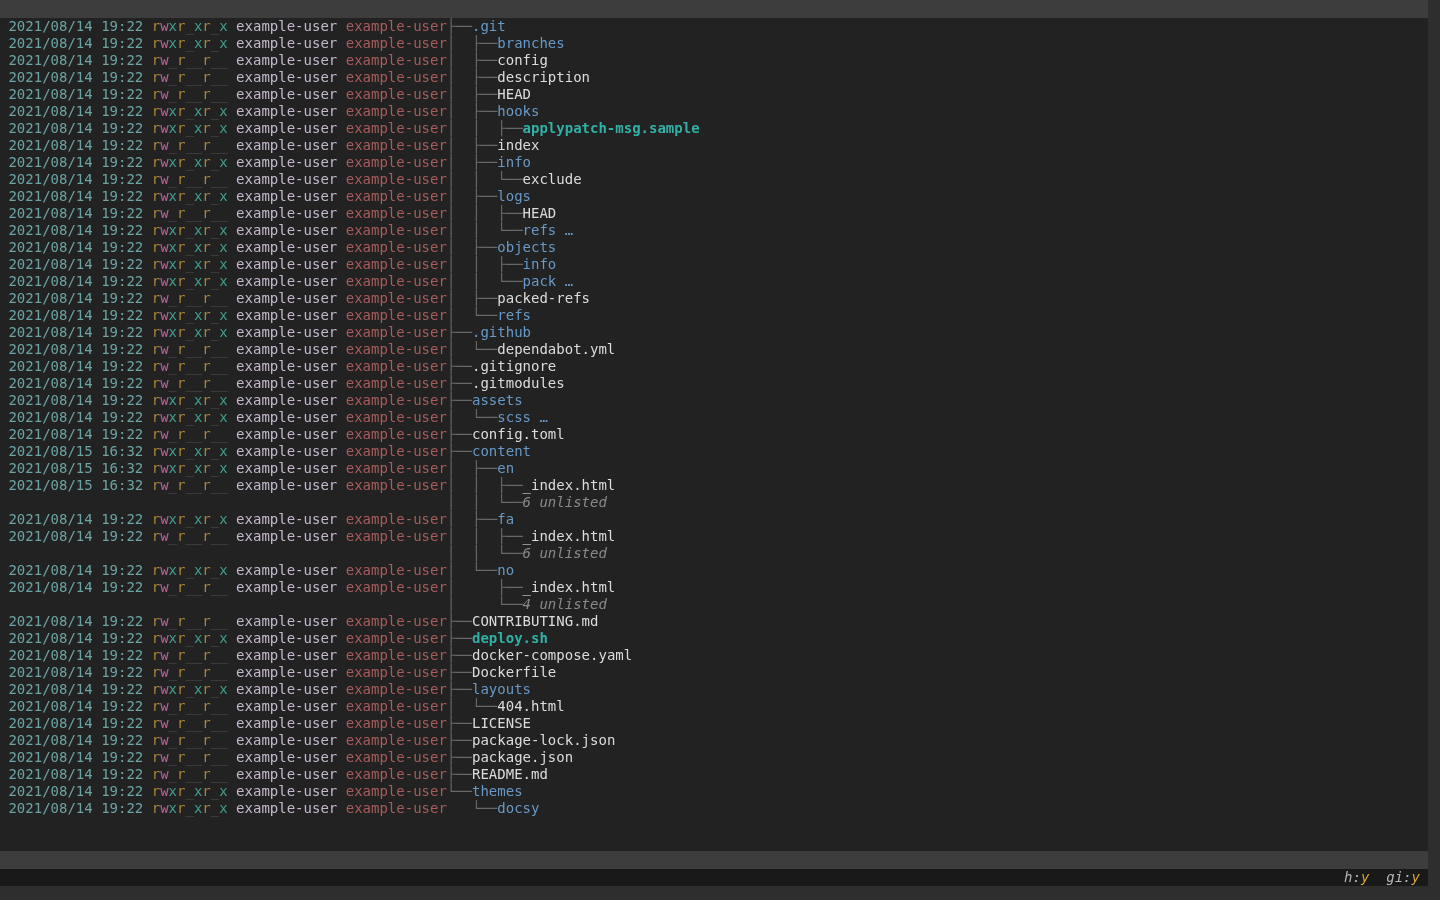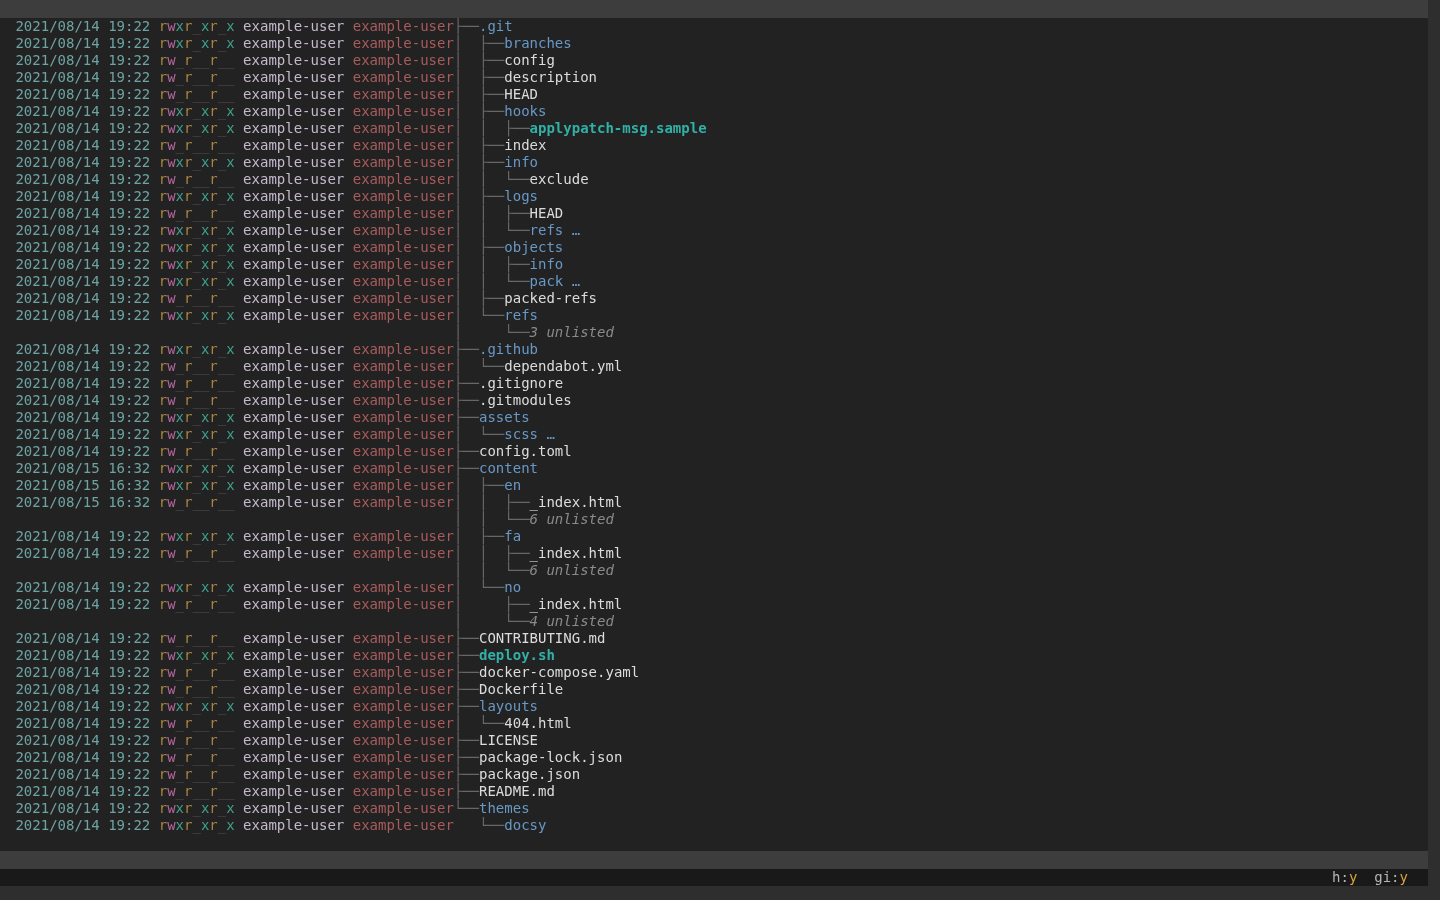--- a/index.html
+++ b/index.html
@@ -13,21 +13,21 @@
     position:absolute;left:0;top:0;width:1428px;height:18px;
     background:var(--bar_bg,#3d3d3d);color:var(--path,#7e9dbd);
     line-height:18px;padding-left:6px;box-sizing:border-box;
     white-space:pre;overflow:hidden;
   }
   .main{
     position:absolute;left:0;top:18px;width:1428px;height:833px;
     background:var(--app_bg,#222222);overflow:hidden;
   }
   .row{white-space:pre;line-height:17px;height:17px;overflow:hidden;}
-  .meta{display:inline-block;width:53ch;white-space:pre;vertical-align:top;margin-left:7px;}
+  .meta{display:inline-block;width:53ch;white-space:pre;vertical-align:top;}
   .c-date{color:var(--date,#6da3a3);}
   .c-pr{color:var(--perm_r,#aa8540);}
   .c-pw{color:var(--perm_w,#b4669c);}
   .c-px{color:var(--perm_x,#3fa08c);}
   .c-pu{color:var(--perm_dash,#4e4e4e);}
   .c-owner{color:var(--owner,#c4b8cc);}
   .c-group{color:var(--group,#a85c5c);}
   .c-tree{color:var(--tree_line,#6b6b6b);}
   .c-dir{color:var(--dir,#6898c6);}
   .c-file{color:var(--file,#dcdcdc);}
@@ -37,21 +37,21 @@
     position:absolute;left:0;top:851px;width:1428px;height:18px;
     background:var(--bar_bg,#3d3d3d);color:var(--status_text,#cfcfcf);
     line-height:18px;padding-left:10px;box-sizing:border-box;white-space:pre;overflow:hidden;
   }
   .c-key{color:var(--key,#d9a33d);}
   .c-sclabel{color:var(--shortcut_label,#b5b5b5);}
   .inputbar{
     position:absolute;left:0;top:869px;width:1428px;height:17px;
     background:var(--input_bg,#191919);line-height:17px;white-space:pre;overflow:hidden;
   }
-  .shortcuts{position:absolute;right:20px;top:0;height:17px;line-height:17px;white-space:pre;}
+  .shortcuts{position:absolute;right:8px;top:0;height:17px;line-height:17px;white-space:pre;font-style:italic;}
 </style>
 </head>
 <body>
 
 <div id="screen">
 
   <div class="topbar">
     
   </div>
 
@@ -67,21 +67,20 @@
       <div class="row"><span class="meta"> <span class="c-date">2021/08/14 19:22</span> <span><span class="c-pr">r</span><span class="c-pw">w</span><span class="c-px">x</span><span class="c-pr">r</span><span class="c-pu">_</span><span class="c-px">x</span><span class="c-pr">r</span><span class="c-pu">_</span><span class="c-px">x</span></span> <span class="c-owner">example-user</span> <span class="c-group">example-user</span></span><span class="c-tree">│  ├──</span><span class="c-dir">info</span></div>
       <div class="row"><span class="meta"> <span class="c-date">2021/08/14 19:22</span> <span><span class="c-pr">r</span><span class="c-pw">w</span><span class="c-pu">_</span><span class="c-pr">r</span><span class="c-pu">_</span><span class="c-pu">_</span><span class="c-pr">r</span><span class="c-pu">_</span><span class="c-pu">_</span></span> <span class="c-owner">example-user</span> <span class="c-group">example-user</span></span><span class="c-tree">│  │  └──</span><span class="c-file">exclude</span></div>
       <div class="row"><span class="meta"> <span class="c-date">2021/08/14 19:22</span> <span><span class="c-pr">r</span><span class="c-pw">w</span><span class="c-px">x</span><span class="c-pr">r</span><span class="c-pu">_</span><span class="c-px">x</span><span class="c-pr">r</span><span class="c-pu">_</span><span class="c-px">x</span></span> <span class="c-owner">example-user</span> <span class="c-group">example-user</span></span><span class="c-tree">│  ├──</span><span class="c-dir">logs</span></div>
       <div class="row"><span class="meta"> <span class="c-date">2021/08/14 19:22</span> <span><span class="c-pr">r</span><span class="c-pw">w</span><span class="c-pu">_</span><span class="c-pr">r</span><span class="c-pu">_</span><span class="c-pu">_</span><span class="c-pr">r</span><span class="c-pu">_</span><span class="c-pu">_</span></span> <span class="c-owner">example-user</span> <span class="c-group">example-user</span></span><span class="c-tree">│  │  ├──</span><span class="c-file">HEAD</span></div>
       <div class="row"><span class="meta"> <span class="c-date">2021/08/14 19:22</span> <span><span class="c-pr">r</span><span class="c-pw">w</span><span class="c-px">x</span><span class="c-pr">r</span><span class="c-pu">_</span><span class="c-px">x</span><span class="c-pr">r</span><span class="c-pu">_</span><span class="c-px">x</span></span> <span class="c-owner">example-user</span> <span class="c-group">example-user</span></span><span class="c-tree">│  │  └──</span><span class="c-dir">refs</span><span class="c-dir"> …</span></div>
       <div class="row"><span class="meta"> <span class="c-date">2021/08/14 19:22</span> <span><span class="c-pr">r</span><span class="c-pw">w</span><span class="c-px">x</span><span class="c-pr">r</span><span class="c-pu">_</span><span class="c-px">x</span><span class="c-pr">r</span><span class="c-pu">_</span><span class="c-px">x</span></span> <span class="c-owner">example-user</span> <span class="c-group">example-user</span></span><span class="c-tree">│  ├──</span><span class="c-dir">objects</span></div>
       <div class="row"><span class="meta"> <span class="c-date">2021/08/14 19:22</span> <span><span class="c-pr">r</span><span class="c-pw">w</span><span class="c-px">x</span><span class="c-pr">r</span><span class="c-pu">_</span><span class="c-px">x</span><span class="c-pr">r</span><span class="c-pu">_</span><span class="c-px">x</span></span> <span class="c-owner">example-user</span> <span class="c-group">example-user</span></span><span class="c-tree">│  │  ├──</span><span class="c-dir">info</span></div>
       <div class="row"><span class="meta"> <span class="c-date">2021/08/14 19:22</span> <span><span class="c-pr">r</span><span class="c-pw">w</span><span class="c-px">x</span><span class="c-pr">r</span><span class="c-pu">_</span><span class="c-px">x</span><span class="c-pr">r</span><span class="c-pu">_</span><span class="c-px">x</span></span> <span class="c-owner">example-user</span> <span class="c-group">example-user</span></span><span class="c-tree">│  │  └──</span><span class="c-dir">pack</span><span class="c-dir"> …</span></div>
       <div class="row"><span class="meta"> <span class="c-date">2021/08/14 19:22</span> <span><span class="c-pr">r</span><span class="c-pw">w</span><span class="c-pu">_</span><span class="c-pr">r</span><span class="c-pu">_</span><span class="c-pu">_</span><span class="c-pr">r</span><span class="c-pu">_</span><span class="c-pu">_</span></span> <span class="c-owner">example-user</span> <span class="c-group">example-user</span></span><span class="c-tree">│  ├──</span><span class="c-file">packed-refs</span></div>
       <div class="row"><span class="meta"> <span class="c-date">2021/08/14 19:22</span> <span><span class="c-pr">r</span><span class="c-pw">w</span><span class="c-px">x</span><span class="c-pr">r</span><span class="c-pu">_</span><span class="c-px">x</span><span class="c-pr">r</span><span class="c-pu">_</span><span class="c-px">x</span></span> <span class="c-owner">example-user</span> <span class="c-group">example-user</span></span><span class="c-tree">│  └──</span><span class="c-dir">refs</span></div>
-      <div class="row"><span class="meta"></span><span class="c-tree">│     └──</span><span class="c-unlisted">3 unlisted</span></div>
       <div class="row"><span class="meta"> <span class="c-date">2021/08/14 19:22</span> <span><span class="c-pr">r</span><span class="c-pw">w</span><span class="c-px">x</span><span class="c-pr">r</span><span class="c-pu">_</span><span class="c-px">x</span><span class="c-pr">r</span><span class="c-pu">_</span><span class="c-px">x</span></span> <span class="c-owner">example-user</span> <span class="c-group">example-user</span></span><span class="c-tree">├──</span><span class="c-dir">.github</span></div>
       <div class="row"><span class="meta"> <span class="c-date">2021/08/14 19:22</span> <span><span class="c-pr">r</span><span class="c-pw">w</span><span class="c-pu">_</span><span class="c-pr">r</span><span class="c-pu">_</span><span class="c-pu">_</span><span class="c-pr">r</span><span class="c-pu">_</span><span class="c-pu">_</span></span> <span class="c-owner">example-user</span> <span class="c-group">example-user</span></span><span class="c-tree">│  └──</span><span class="c-file">dependabot.yml</span></div>
       <div class="row"><span class="meta"> <span class="c-date">2021/08/14 19:22</span> <span><span class="c-pr">r</span><span class="c-pw">w</span><span class="c-pu">_</span><span class="c-pr">r</span><span class="c-pu">_</span><span class="c-pu">_</span><span class="c-pr">r</span><span class="c-pu">_</span><span class="c-pu">_</span></span> <span class="c-owner">example-user</span> <span class="c-group">example-user</span></span><span class="c-tree">├──</span><span class="c-file">.gitignore</span></div>
       <div class="row"><span class="meta"> <span class="c-date">2021/08/14 19:22</span> <span><span class="c-pr">r</span><span class="c-pw">w</span><span class="c-pu">_</span><span class="c-pr">r</span><span class="c-pu">_</span><span class="c-pu">_</span><span class="c-pr">r</span><span class="c-pu">_</span><span class="c-pu">_</span></span> <span class="c-owner">example-user</span> <span class="c-group">example-user</span></span><span class="c-tree">├──</span><span class="c-file">.gitmodules</span></div>
       <div class="row"><span class="meta"> <span class="c-date">2021/08/14 19:22</span> <span><span class="c-pr">r</span><span class="c-pw">w</span><span class="c-px">x</span><span class="c-pr">r</span><span class="c-pu">_</span><span class="c-px">x</span><span class="c-pr">r</span><span class="c-pu">_</span><span class="c-px">x</span></span> <span class="c-owner">example-user</span> <span class="c-group">example-user</span></span><span class="c-tree">├──</span><span class="c-dir">assets</span></div>
       <div class="row"><span class="meta"> <span class="c-date">2021/08/14 19:22</span> <span><span class="c-pr">r</span><span class="c-pw">w</span><span class="c-px">x</span><span class="c-pr">r</span><span class="c-pu">_</span><span class="c-px">x</span><span class="c-pr">r</span><span class="c-pu">_</span><span class="c-px">x</span></span> <span class="c-owner">example-user</span> <span class="c-group">example-user</span></span><span class="c-tree">│  └──</span><span class="c-dir">scss</span><span class="c-dir"> …</span></div>
       <div class="row"><span class="meta"> <span class="c-date">2021/08/14 19:22</span> <span><span class="c-pr">r</span><span class="c-pw">w</span><span class="c-pu">_</span><span class="c-pr">r</span><span class="c-pu">_</span><span class="c-pu">_</span><span class="c-pr">r</span><span class="c-pu">_</span><span class="c-pu">_</span></span> <span class="c-owner">example-user</span> <span class="c-group">example-user</span></span><span class="c-tree">├──</span><span class="c-file">config.toml</span></div>
       <div class="row"><span class="meta"> <span class="c-date">2021/08/15 16:32</span> <span><span class="c-pr">r</span><span class="c-pw">w</span><span class="c-px">x</span><span class="c-pr">r</span><span class="c-pu">_</span><span class="c-px">x</span><span class="c-pr">r</span><span class="c-pu">_</span><span class="c-px">x</span></span> <span class="c-owner">example-user</span> <span class="c-group">example-user</span></span><span class="c-tree">├──</span><span class="c-dir">content</span></div>
       <div class="row"><span class="meta"> <span class="c-date">2021/08/15 16:32</span> <span><span class="c-pr">r</span><span class="c-pw">w</span><span class="c-px">x</span><span class="c-pr">r</span><span class="c-pu">_</span><span class="c-px">x</span><span class="c-pr">r</span><span class="c-pu">_</span><span class="c-px">x</span></span> <span class="c-owner">example-user</span> <span class="c-group">example-user</span></span><span class="c-tree">│  ├──</span><span class="c-dir">en</span></div>
       <div class="row"><span class="meta"> <span class="c-date">2021/08/15 16:32</span> <span><span class="c-pr">r</span><span class="c-pw">w</span><span class="c-pu">_</span><span class="c-pr">r</span><span class="c-pu">_</span><span class="c-pu">_</span><span class="c-pr">r</span><span class="c-pu">_</span><span class="c-pu">_</span></span> <span class="c-owner">example-user</span> <span class="c-group">example-user</span></span><span class="c-tree">│  │  ├──</span><span class="c-file">_index.html</span></div>

